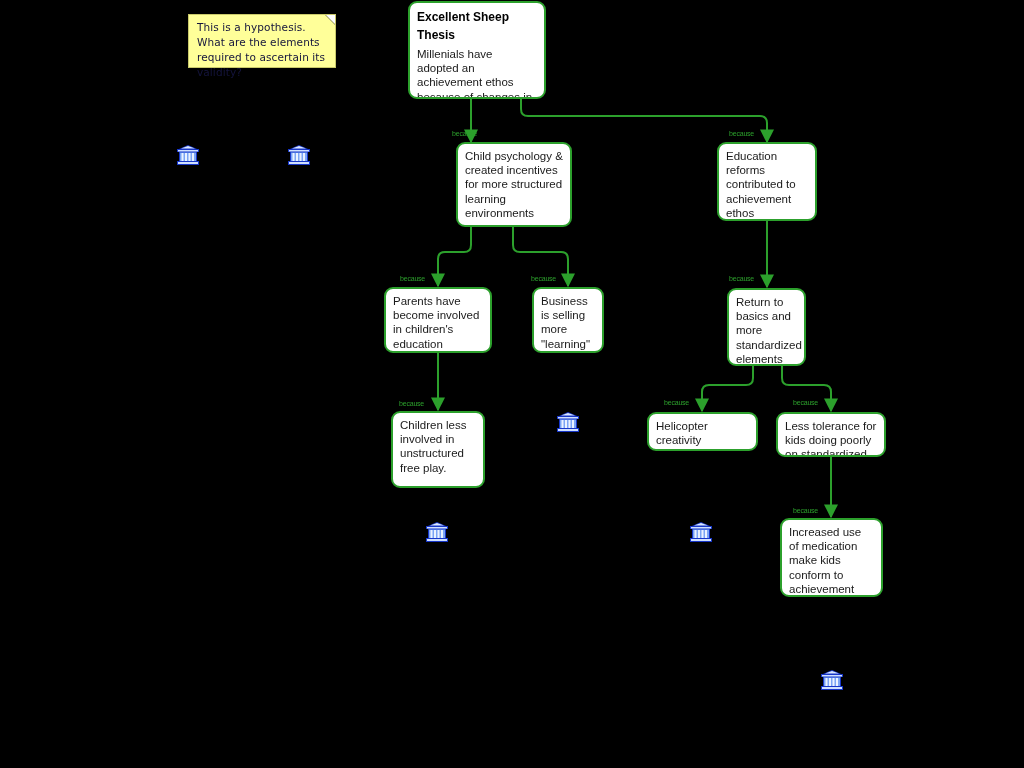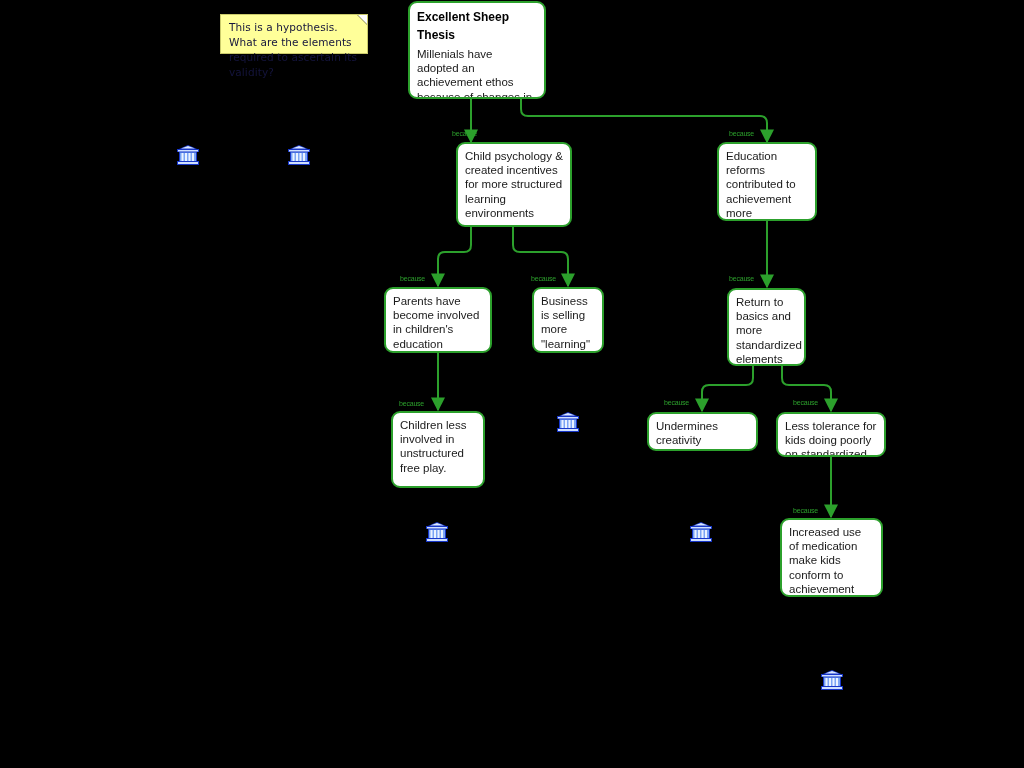--- a/index.html
+++ b/index.html
@@ -125,57 +125,57 @@
       <path d="M 438 352 L 438 410"></path>
 
       <path d="M 753 365 L 753 378 Q 753 385 746 385 L 709 385 Q 702 385 702 392 L 702 411"></path>
 
       <path d="M 782 365 L 782 378 Q 782 385 789 385 L 824 385 Q 831 385 831 392 L 831 411"></path>
 
       <path d="M 831 456 L 831 517"></path>
     </g>
   </svg>
 
-  <div class="sticky" style="left:220px; top:14px; width:148px; height:40px;">
+  <div class="sticky" style="left:188px; top:14px; width:148px; height:54px;">
     <span class="fold-edge"></span>
     <span class="fold"></span>
     <span>This is a hypothesis. What are the elements required to ascertain its validity?</span>
   </div>
 
   <div class="node" style="left:408px; top:1px; width:138px; height:98px;">
     <div class="title">Excellent Sheep Thesis</div>
     <div class="body">Millenials have adopted an achievement ethos because of changes in parenting and education reforms</div>
   </div>
 
   <div class="node" style="left:456px; top:142px; width:116px; height:85px;">
     <div class="body">Child psychology &amp; created incentives for more structured learning environments</div>
   </div>
 
   <div class="node" style="left:717px; top:142px; width:100px; height:79px;">
-    <div class="body">Education reforms contributed to achievement more</div>
+    <div class="body">Education reforms contributed to achievement ethos</div>
   </div>
 
   <div class="node" style="left:384px; top:287px; width:108px; height:66px;">
     <div class="body">Parents have become involved in children's education (Helicopter parent process)</div>
   </div>
 
   <div class="node" style="left:532px; top:287px; width:72px; height:66px;">
     <div class="body">Business is selling more "learning" toys</div>
   </div>
 
   <div class="node" style="left:727px; top:288px; width:79px; height:78px;">
     <div class="body">Return to basics and more standardized elements</div>
   </div>
 
   <div class="node" style="left:391px; top:411px; width:94px; height:77px;">
     <div class="body">Children less involved in unstructured free play.</div>
   </div>
 
   <div class="node" style="left:647px; top:412px; width:111px; height:39px;">
-    <div class="body">Undermines creativity</div>
+    <div class="body">Helicopter creativity</div>
   </div>
 
   <div class="node" style="left:776px; top:412px; width:110px; height:45px;">
     <div class="body">Less tolerance for kids doing poorly on standardized tests</div>
   </div>
 
   <div class="node" style="left:780px; top:518px; width:103px; height:79px;">
     <div class="body">Increased use of medication make kids conform to achievement ethos</div>
   </div>
 

